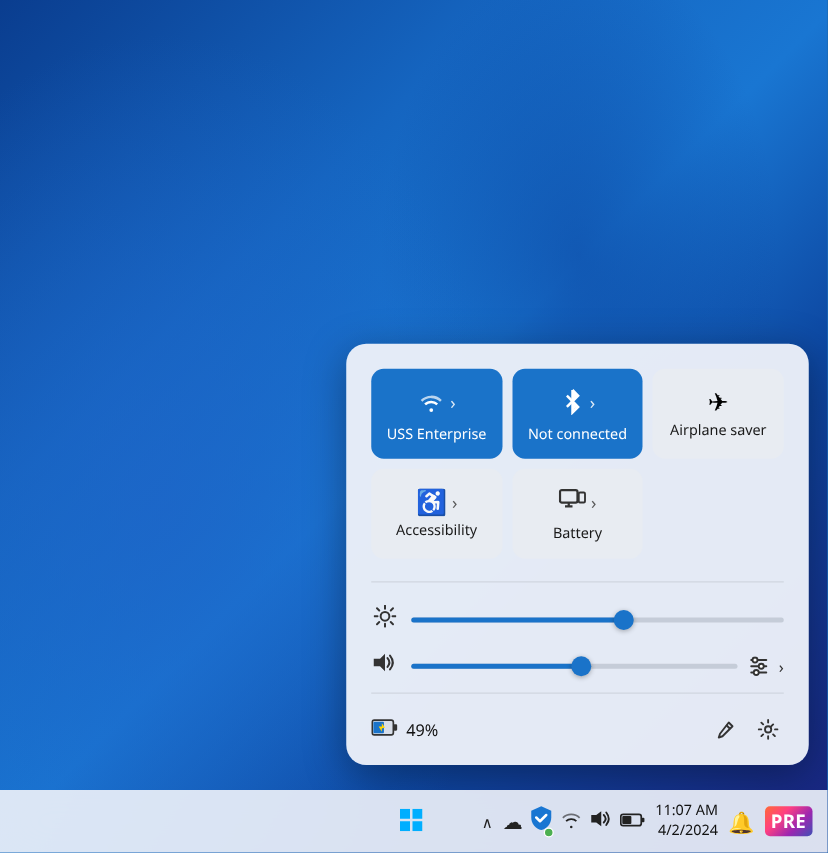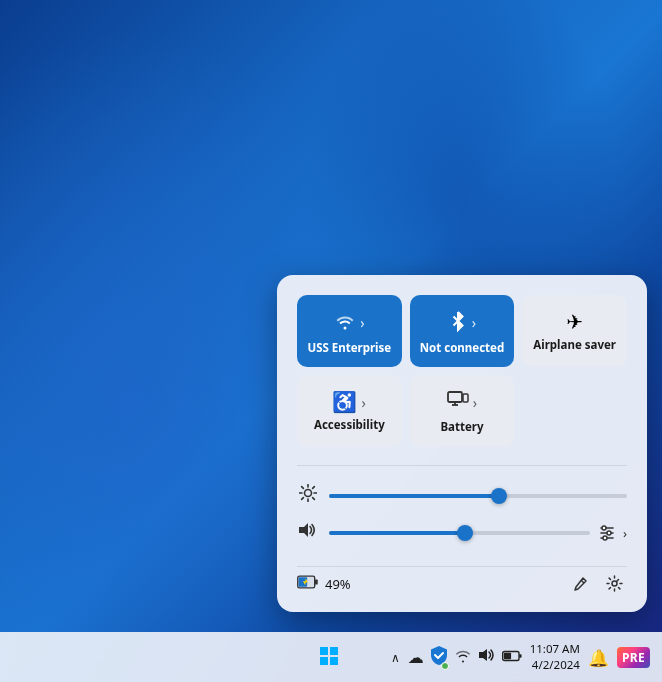--- a/index.html
+++ b/index.html
@@ -89,21 +89,21 @@
 
     .qs-tile-arrow {
       font-size: 14px;
       opacity: 0.85;
     }
 
     .qs-tile-label {
       font-size: 11.5px;
       text-align: center;
       color: #1a1a1a;
-      font-weight: 700;
+      font-weight: 400;
       line-height: 1.2;
     }
 
     .qs-tile.active .qs-tile-label,
     .qs-tile.active-darker .qs-tile-label {
       color: white;
     }
 
     
     .sliders-section {
@@ -170,22 +170,22 @@
       display: flex;
       align-items: center;
       gap: 2px;
     }
 
     
     .qs-footer {
       display: flex;
       align-items: center;
       justify-content: space-between;
-      margin-top: 14px;
-      padding-top: 4px;
+      margin-top: 2px;
+      padding-top: 16px;
       border-top: 1px solid #d0d6e0;
     }
 
     .battery-info {
       display: flex;
       align-items: center;
       gap: 6px;
       font-size: 13px;
       color: #1a1a1a;
     }
@@ -281,21 +281,21 @@
       font-size: 12px;
       color: #222;
       cursor: pointer;
       padding: 2px;
     }
 
     
     .pre-badge {
       background: linear-gradient(135deg, #ff6b35, #ff4081, #9c27b0, #3f51b5);
       color: white;
-      font-size: 12px;
+      font-size: 15px;
       font-weight: 700;
       padding: 2px 5px;
       border-radius: 4px;
       letter-spacing: 0.3px;
     }
 
     
     .notif-bell {
       font-size: 17px;
       color: #222;

